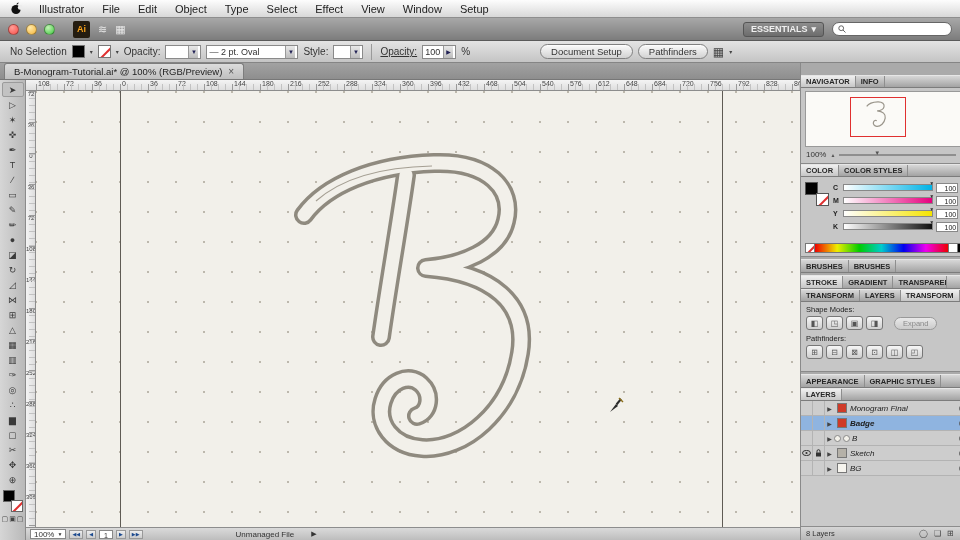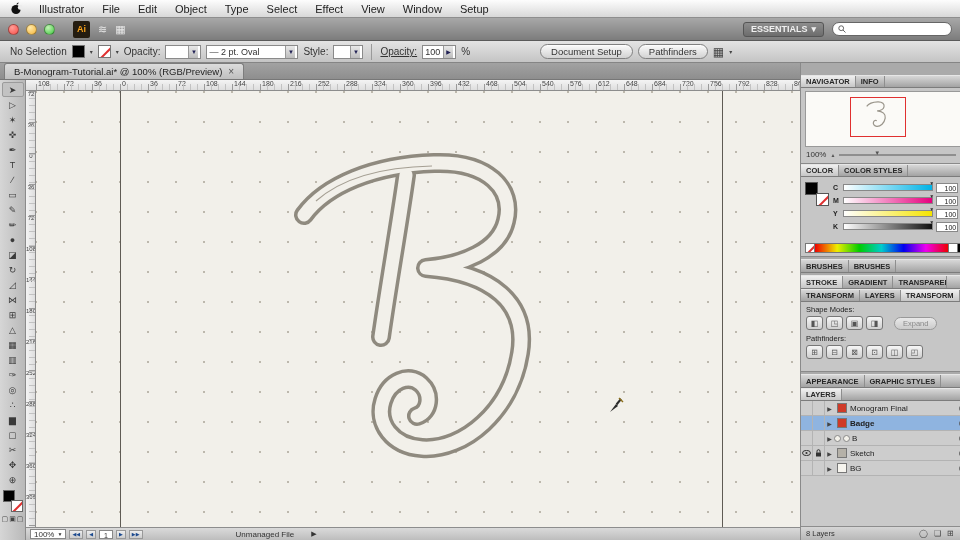--- a/index.html
+++ b/index.html
@@ -184,21 +184,21 @@
 
   
   .layers-body{flex:1;display:flex;flex-direction:column;background:#cacaca;min-height:0;}
   .lrow{height:15px;flex:0 0 15px;display:flex;align-items:center;border-bottom:1px solid #b3b3b3;
     font-size:8px;color:#1d1d1d;background:#cdcdcd;}
   .lrow.selected{background:#8fb4e0;}
   .lcell{width:12px;height:15px;border-right:1px solid #b3b3b3;display:flex;align-items:center;
     justify-content:center;flex:0 0 12px;}
   .ldisc{width:9px;font-size:6px;color:#444;text-align:center;flex:0 0 9px;}
   .lchip{width:10px;height:10px;border:1px solid #777;margin:0 3px;flex:0 0 10px;}
-  .lname{flex:1;white-space:nowrap;overflow:hidden;}
+  .lname{flex:1;white-space:nowrap;overflow:hidden;font-style:italic;}
   .ltarget{width:7px;height:7px;border:1px solid #555;border-radius:50%;margin-right:5px;flex:0 0 7px;}
   .lthumb-dot{width:7px;height:7px;border:1px solid #888;border-radius:50%;background:#f3f1ea;margin-right:2px;flex:0 0 7px;}
   .layers-footer{height:14px;flex:0 0 14px;background:linear-gradient(#d6d6d6,#b7b7b7);
     border-top:1px solid #8d8d8d;display:flex;align-items:center;font-size:7.5px;color:#333;
     padding:0 5px;gap:6px;}
   .lf-icons{margin-left:auto;display:flex;gap:6px;font-size:8px;color:#444;}
 
   .pencil{fill:none;stroke:#8f8a7f;stroke-width:20;stroke-linecap:round;stroke-linejoin:round;}
   .paper{fill:none;stroke:#f2f0ea;stroke-width:13;stroke-linecap:round;stroke-linejoin:round;}
   .pencil-thin{fill:none;stroke:#a59f93;stroke-width:1.2;}

